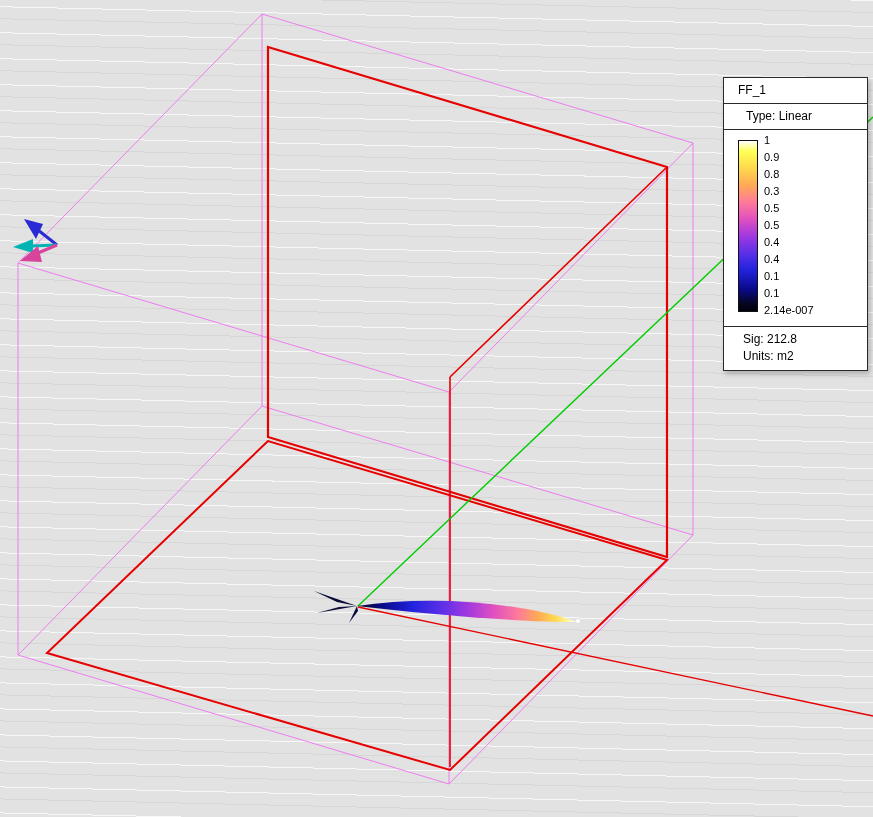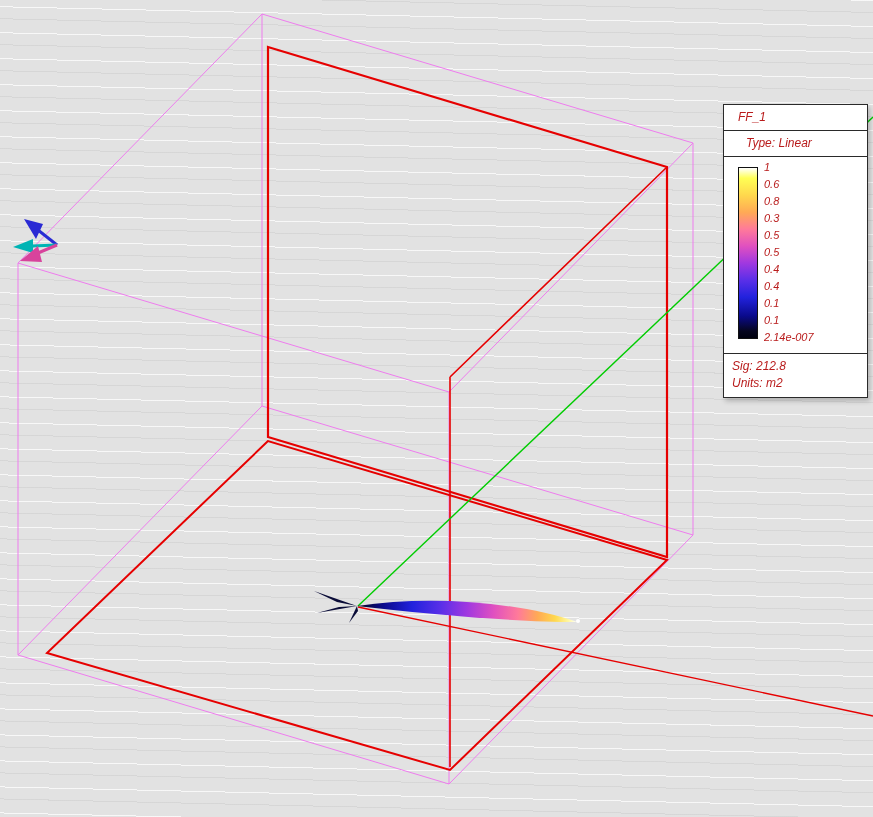--- a/index.html
+++ b/index.html
@@ -11,43 +11,42 @@
       repeating-linear-gradient(181.3deg,
         rgba(255,255,255,0.75) 0px, rgba(255,255,255,0.75) 1px,
         rgba(0,0,0,0) 1px, rgba(0,0,0,0) 26px),
       repeating-linear-gradient(181.3deg,
         rgba(0,0,0,0) 0px, rgba(0,0,0,0) 12px,
         rgba(130,130,130,0.12) 12px, rgba(130,130,130,0.12) 13px,
         rgba(0,0,0,0) 13px, rgba(0,0,0,0) 26px);
   }
   svg.viewport{position:absolute;left:0;top:0;}
   .legend{
-    position:absolute;left:723px;top:104px;width:143px;
-    background:#ffffff;border:1px solid #2a2a2a;color:#b91c1c;
+    position:absolute;left:723px;top:77px;width:143px;
+    background:#ffffff;border:1px solid #2a2a2a;color:#000000;
     box-shadow:2px 3px 5px rgba(0,0,0,0.22);
     font-size:12px;
-    font-style:italic;
   }
   .legend-title{height:25px;line-height:25px;padding-left:14px;border-bottom:1px solid #2a2a2a;}
   .legend-type{height:25px;line-height:25px;padding-left:22px;border-bottom:1px solid #2a2a2a;}
   .legend-scale{position:relative;height:196px;}
   .colorbar{
     position:absolute;left:14px;top:10px;width:18px;height:170px;
     border:1px solid #111;
     background:linear-gradient(to bottom,
       #ffffff 0%, #ffff55 6%, #ffd84d 16%, #ffaa55 26%, #ff7a9a 36%,
       #e050c0 46%, #a038e0 56%, #5a2fe8 66%, #2222dd 76%, #0a0a8c 87%,
       #05051e 96%, #00010f 100%);
   }
   .tick-col{
     position:absolute;left:40px;top:5px;height:181px;
     display:flex;flex-direction:column;justify-content:space-between;
     font-size:11px;line-height:11px;
   }
-  .legend-footer{border-top:1px solid #2a2a2a;padding:4px 0 5px 8px;}
+  .legend-footer{border-top:1px solid #2a2a2a;padding:4px 0 5px 19px;}
   .legend-footer div{height:17px;line-height:17px;}
 </style>
 </head>
 <body>
 
 <div class="scene">
 
   <svg class="viewport" width="873" height="817" viewBox="0 0 873 817">
     <defs>
       <linearGradient id="lobeGrad" gradientUnits="userSpaceOnUse" x1="357" y1="606" x2="577" y2="622">
@@ -105,21 +104,21 @@
     </g>
   </svg>
 
   <div class="legend">
     <div class="legend-title">FF_1</div>
     <div class="legend-type">Type: Linear</div>
     <div class="legend-scale">
       <div class="colorbar"></div>
       <div class="tick-col">
         <span>1</span>
-        <span>0.6</span>
+        <span>0.9</span>
         <span>0.8</span>
         <span>0.3</span>
         <span>0.5</span>
         <span>0.5</span>
         <span>0.4</span>
         <span>0.4</span>
         <span>0.1</span>
         <span>0.1</span>
         <span>2.14e-007</span>
       </div>

